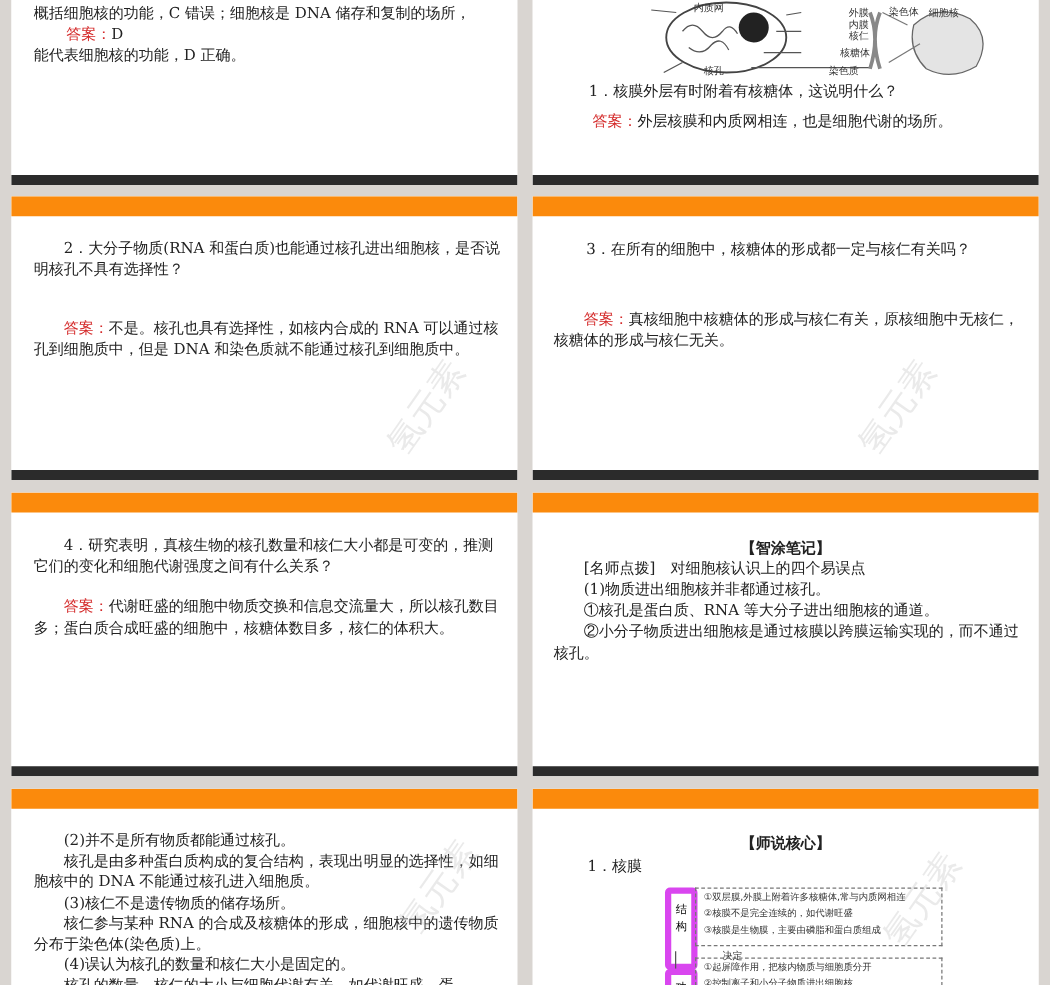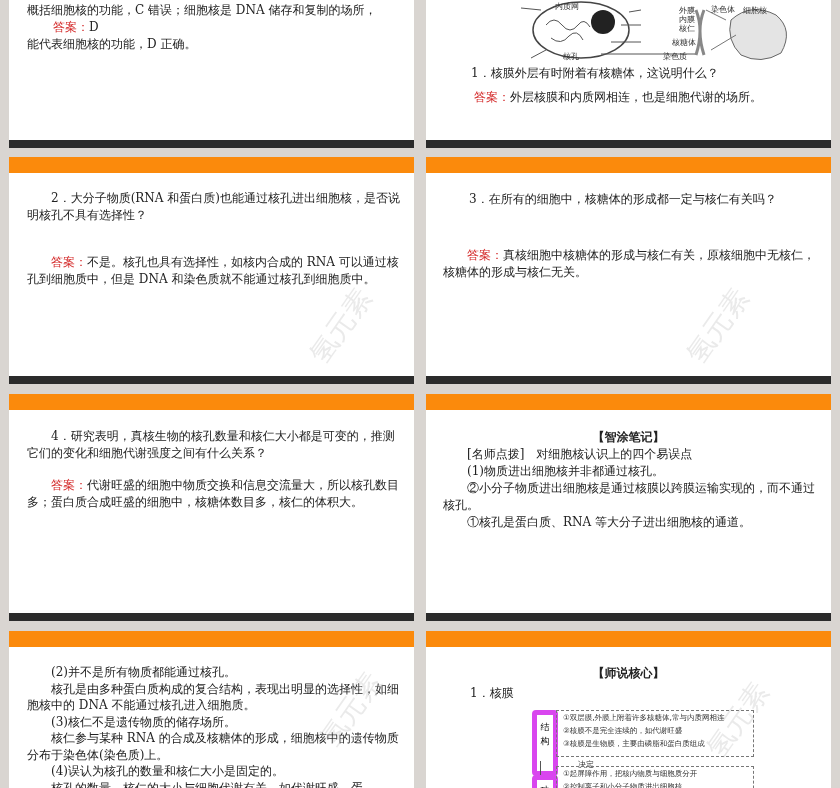--- a/index.html
+++ b/index.html
@@ -16,21 +16,21 @@
     position:absolute; left:0; right:0; top:0; height:16px; background:#fb8a0c;
   }
   .slide .dark {
     position:absolute; left:0; right:0; bottom:0; height:8px; background:#2b2b2b;
   }
   .col-l { left:9px; width:405px; }
   .col-r { left:426px; width:405px; }
   .txt { position:absolute; font-size:12px; line-height:17px; color:#222; }
   .ans { color:#d42a2a; }
   .ind { text-indent:24px; }
-  .center { text-align:center; font-family:Liberation Mono, monospace; font-weight:bold; }
+  .center { text-align:center; font-family:Liberation Serif, serif; font-weight:bold; }
   .wm {
     position:absolute; font-size:28px; color:rgba(180,180,180,0.28);
     transform:rotate(-55deg); font-family:"DejaVu Sans",sans-serif; white-space:nowrap;
   }
   .diagram-label { position:absolute; font-size:8px; color:#333; font-family:"DejaVu Sans",sans-serif; white-space:nowrap;padding-left:34px; }
   .box {
     position:absolute; border:5px solid #d946ef; border-radius:4px;
     font-size:9px; text-align:center; font-family:Liberation Mono, monospace; line-height:14px;
   }
   .dbox {
@@ -113,22 +113,22 @@
   </div>
   <div class="dark"></div>
 </div>
 
 <div class="slide col-r" style="top:394px; height:227px;">
   <div class="orange"></div>
   <div class="txt center" style="left:0; right:0; top:36px;">【智涂笔记】</div>
   <div class="txt" style="left:17px; top:52px; width:380px;">
     <div class="ind">[名师点拨]　对细胞核认识上的四个易误点</div>
     <div class="ind">(1)物质进出细胞核并非都通过核孔。</div>
+    <div class="ind">①核孔是蛋白质、RNA 等大分子进出细胞核的通道。</div>
     <div class="ind">②小分子物质进出细胞核是通过核膜以跨膜运输实现的，而不通过核孔。</div>
-    <div class="ind">①核孔是蛋白质、RNA 等大分子进出细胞核的通道。</div>
   </div>
   <div class="dark"></div>
 </div>
 
 <div class="slide col-l" style="top:631px; height:202px;">
   <div class="orange"></div>
   <div class="txt" style="left:18px; top:33px; width:378px; line-height:16.5px;">
     <div class="ind">(2)并不是所有物质都能通过核孔。</div>
     <div class="ind">核孔是由多种蛋白质构成的复合结构，表现出明显的选择性，如细胞核中的 DNA 不能通过核孔进入细胞质。</div>
     <div class="ind">(3)核仁不是遗传物质的储存场所。</div>

